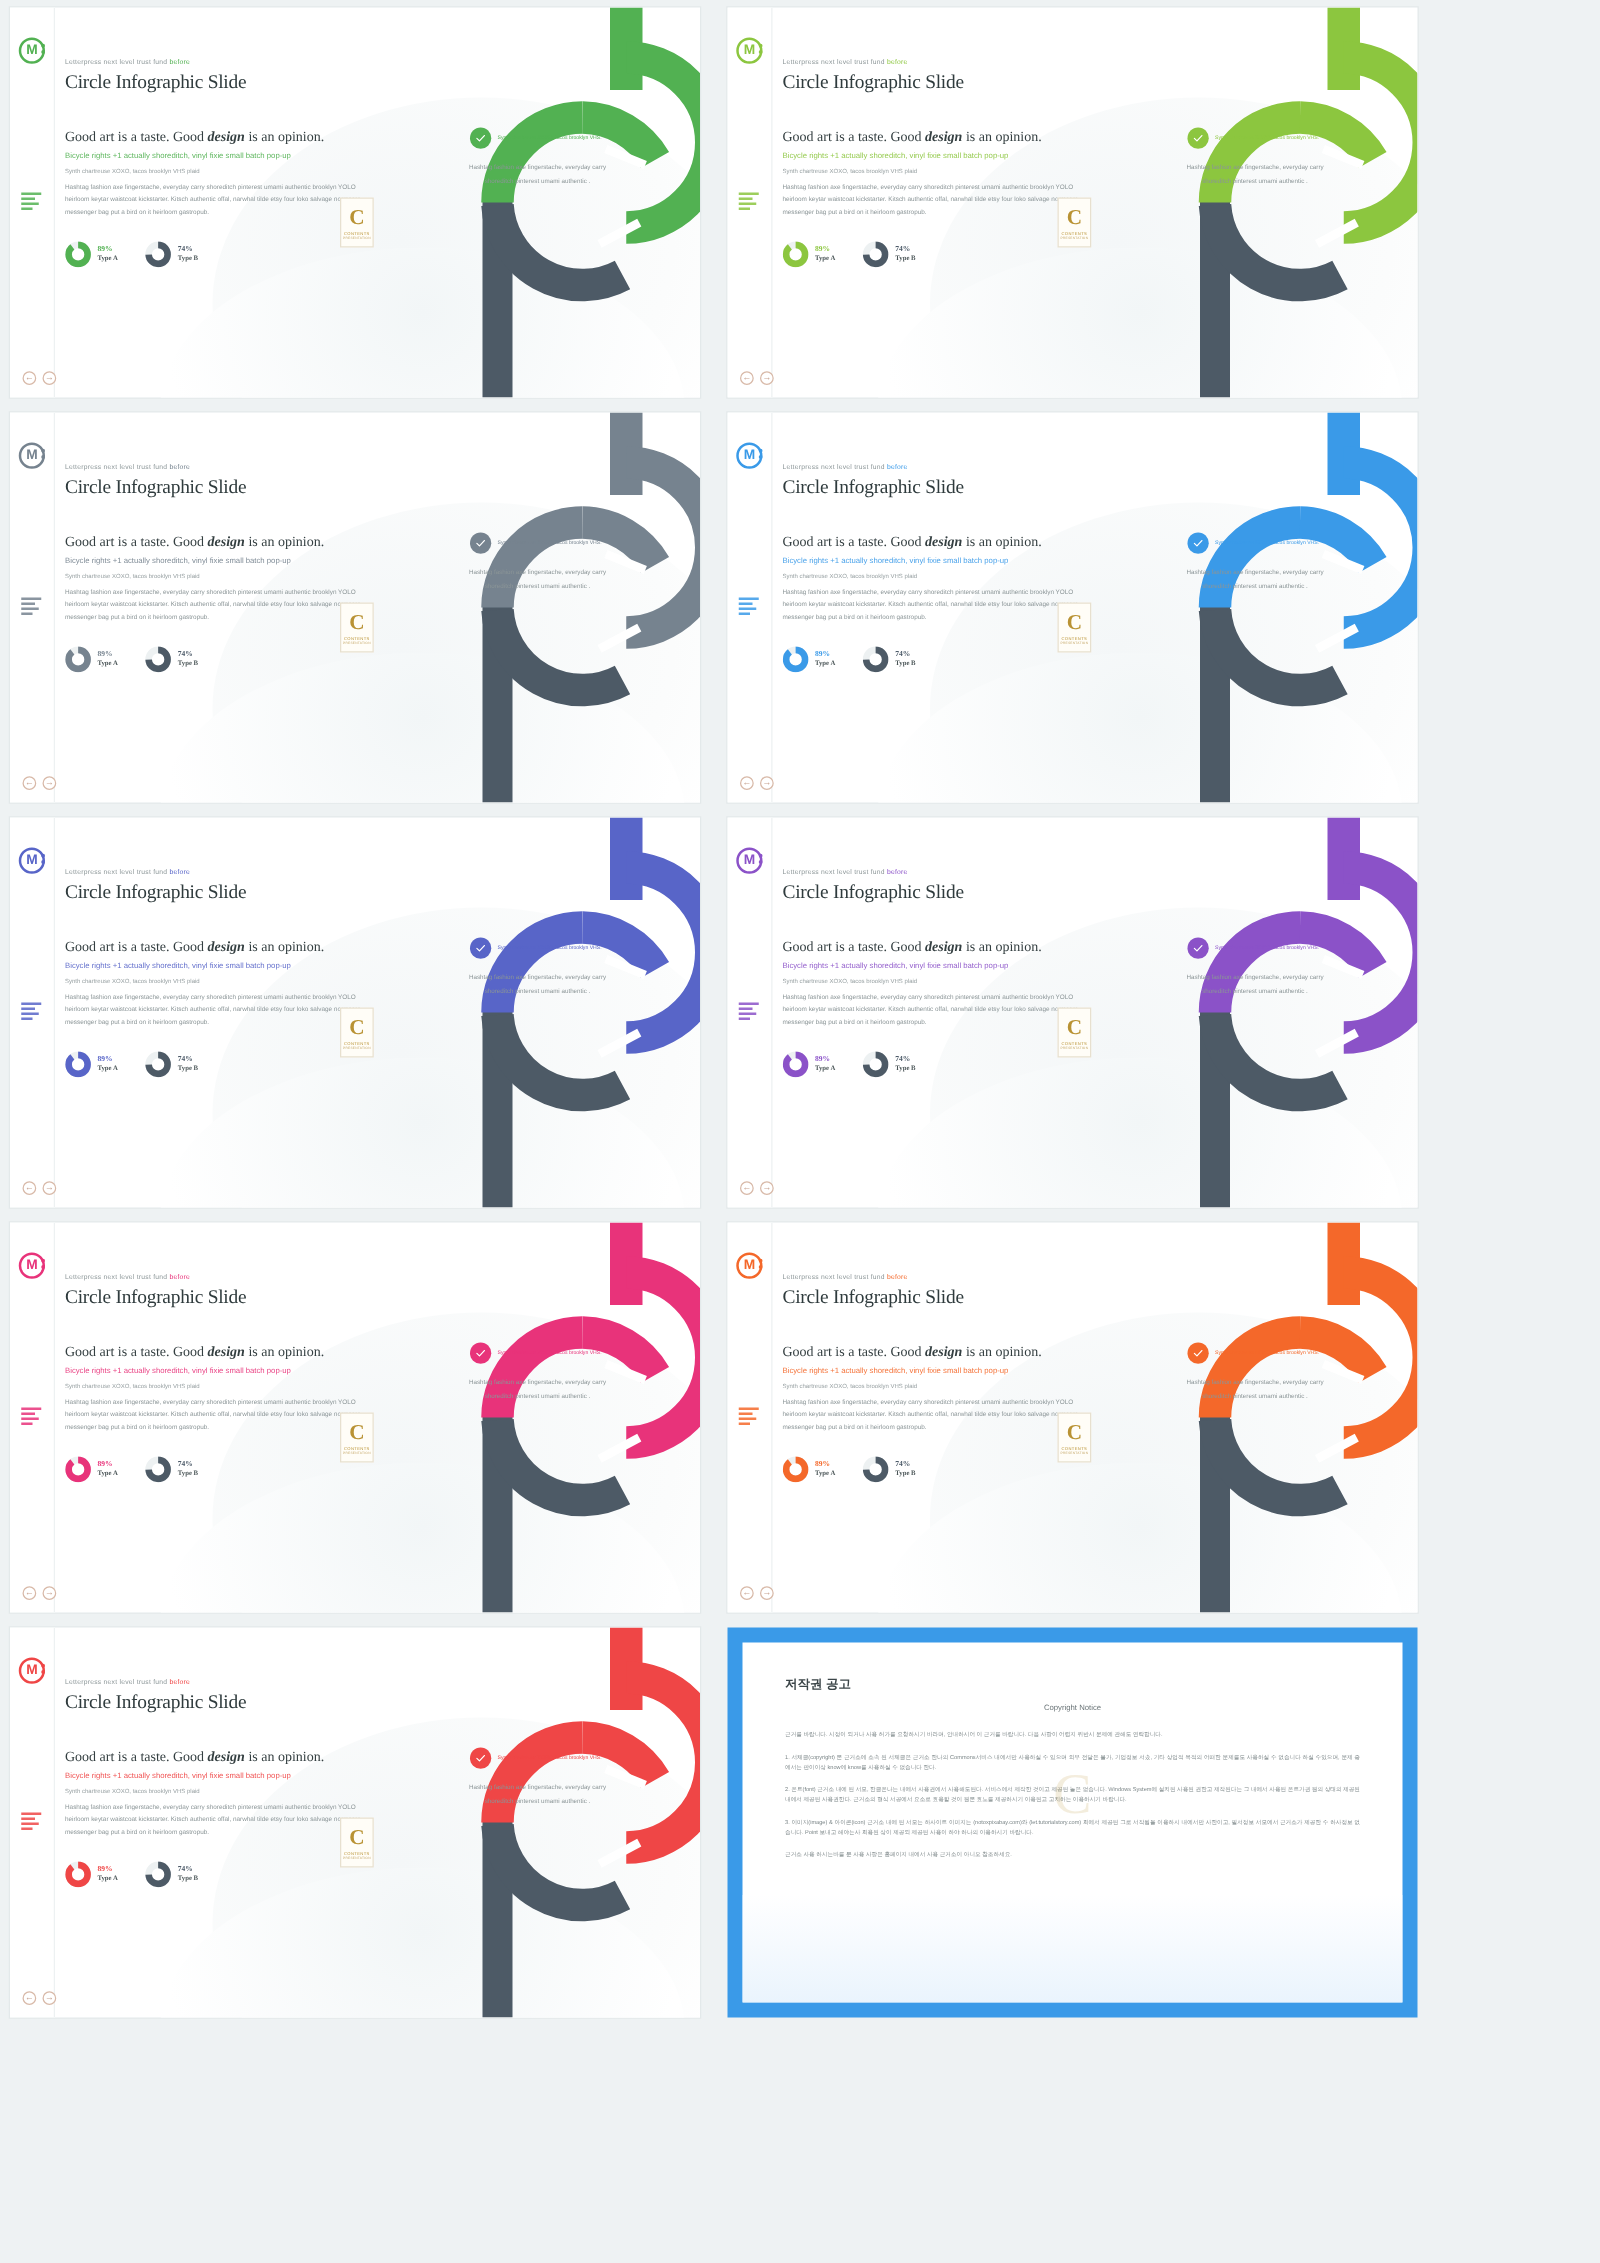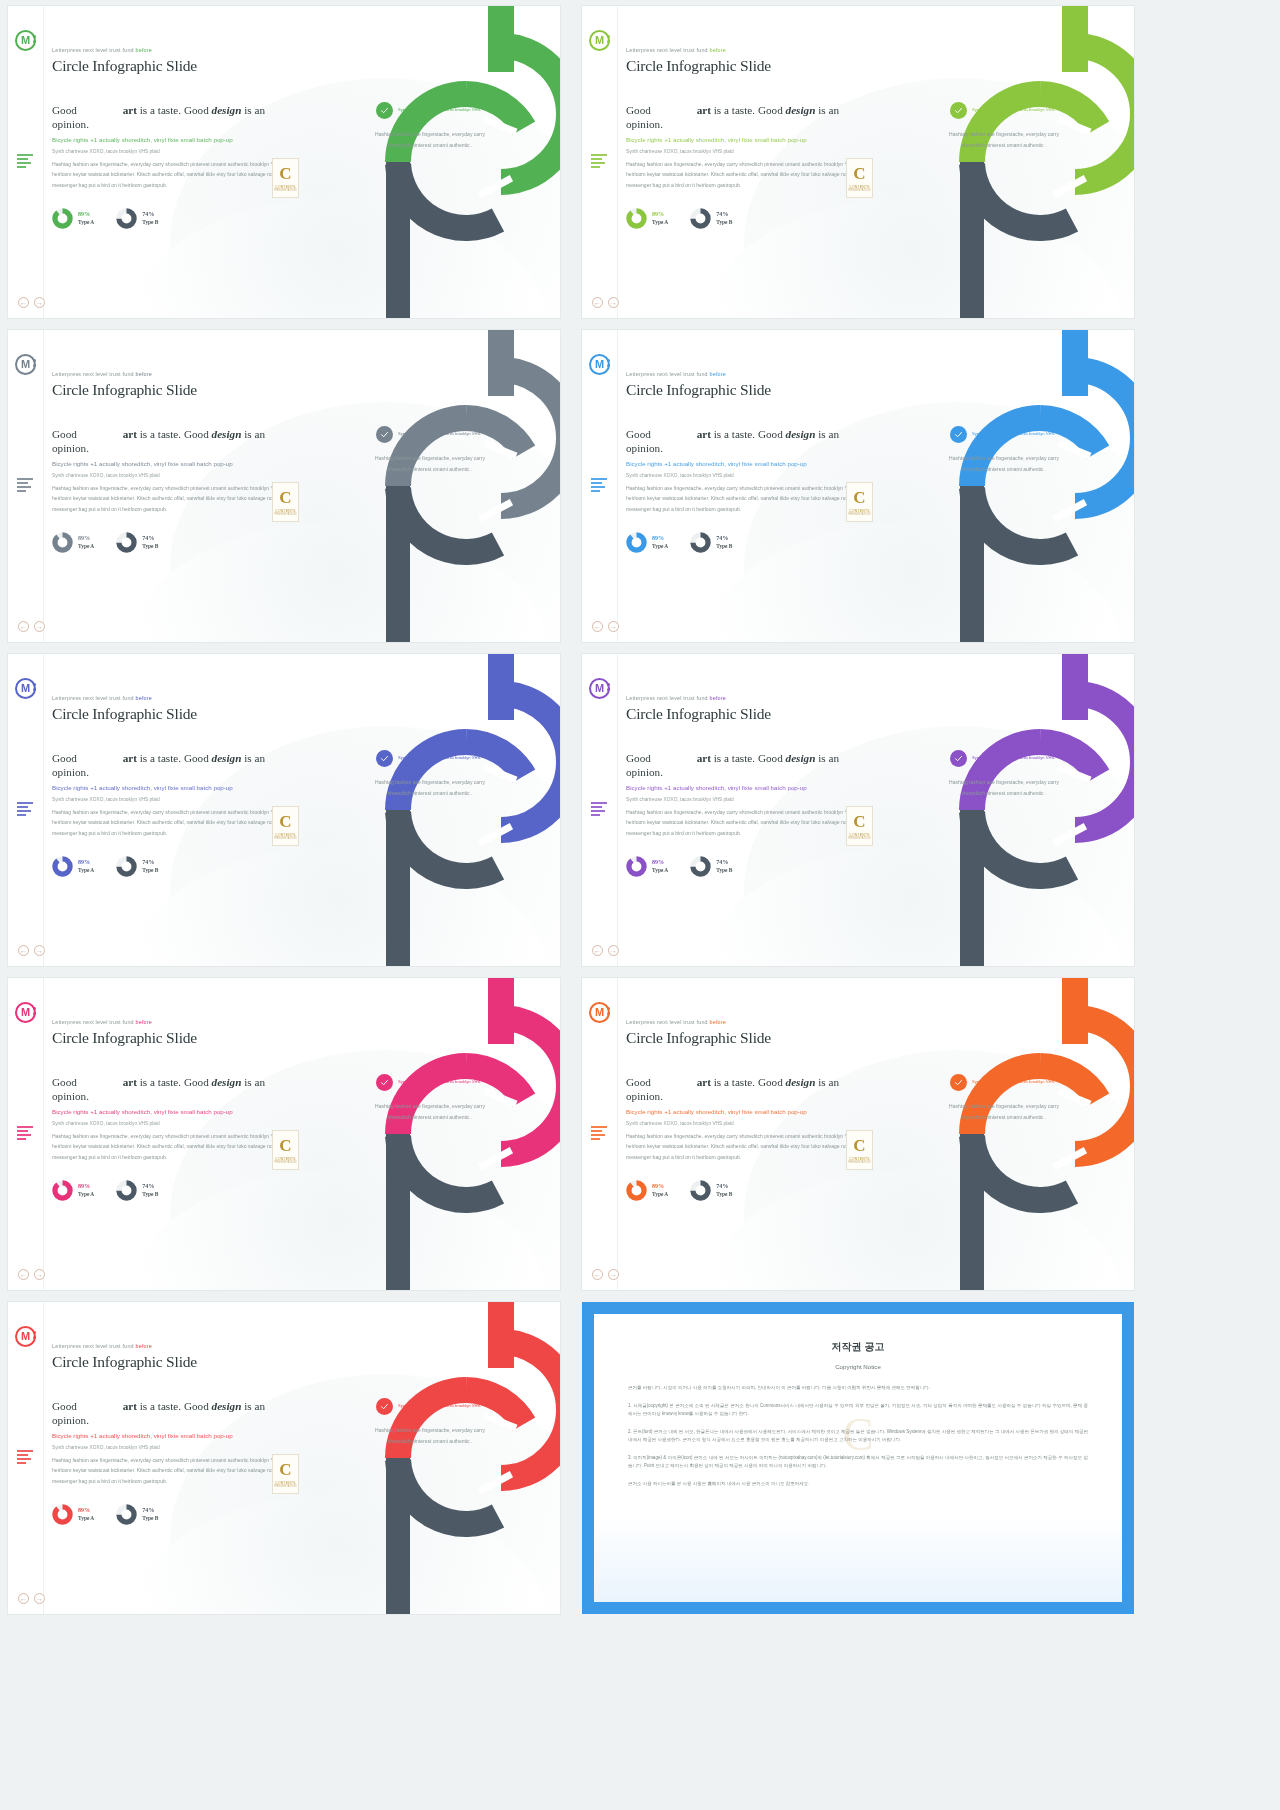--- a/index.html
+++ b/index.html
@@ -85,21 +85,21 @@
   .eyebrow b { color: var(--accent); font-weight: 400; }
   .title {
     font-family: "Liberation Serif", serif;
     font-size: 15.5px; color: #2f3b3d; font-weight: 400; letter-spacing: -.2px;
     margin-bottom: 28px;
   }
   .lead {
     font-family: "Liberation Serif", serif;
     font-size: 11.2px; color: #343f41; line-height: 1.28; margin-bottom: 3px;
   }
-  .lead b { font-weight: 700; margin-left: 43px; }
+  .lead b { font-weight: 400; }
   .lead i { font-weight: 700; font-style: italic; font-family: Liberation Serif, serif; }
   .sub-accent {
     font-size: 6.2px; color: var(--accent); line-height: 1.5; margin-bottom: 4px;
     opacity: .92;
   }
   .sub-note { font-size: 4.8px; color: #98a1a3; line-height: 1.5; margin-bottom: 4px; }
   .body-copy { font-size: 5.1px; color: #8c9698; line-height: 2.0; }
   
   .stats { display: flex; gap: 22px; margin-top: 18px; align-items: center; }
   .stat { display: flex; align-items: center; gap: 5px; }
@@ -137,21 +137,21 @@
   .fig-body { font-size: 5px; color: #8b9597; line-height: 2.1; }
   
   .copyright {
     position: relative; background: #3a9ae8; padding: 12px;
     display: flex; align-items: stretch;
   }
   .copy-inner {
     flex: 1; background: #ffffff; padding: 26px 34px;
     position: relative; overflow: hidden;
   }
-  .copy-title { text-align:center; font-size: 10px; color:#3b4548; font-weight:700; margin-bottom: 9px; }
+  .copy-title { font-size: 10px; color:#3b4548; font-weight:700; margin-bottom: 9px; }
   .copy-sub { text-align:center; font-size: 6.2px; color:#6b7578; margin-bottom: 14px; }
   .copy-p { font-size: 4.5px; color: #7d8789; line-height: 1.9; margin-bottom: 9px; text-align: justify; }
   .copy-foot { font-size: 4.5px; color:#7d8789; line-height:1.9; margin-top: 4px; }
   .copy-watermark {
     position:absolute; left: 50%; top: 42%; transform: translate(-50%,-50%);
     width: 70px; height: 100px; opacity: .16; pointer-events:none;
     display:flex; flex-direction:column; align-items:center; justify-content:center;
   }
   .copy-watermark .c { font-family:"Liberation Serif",serif; font-size: 46px; color:#b99233; line-height:1; }
   .copy-bottom-band {

